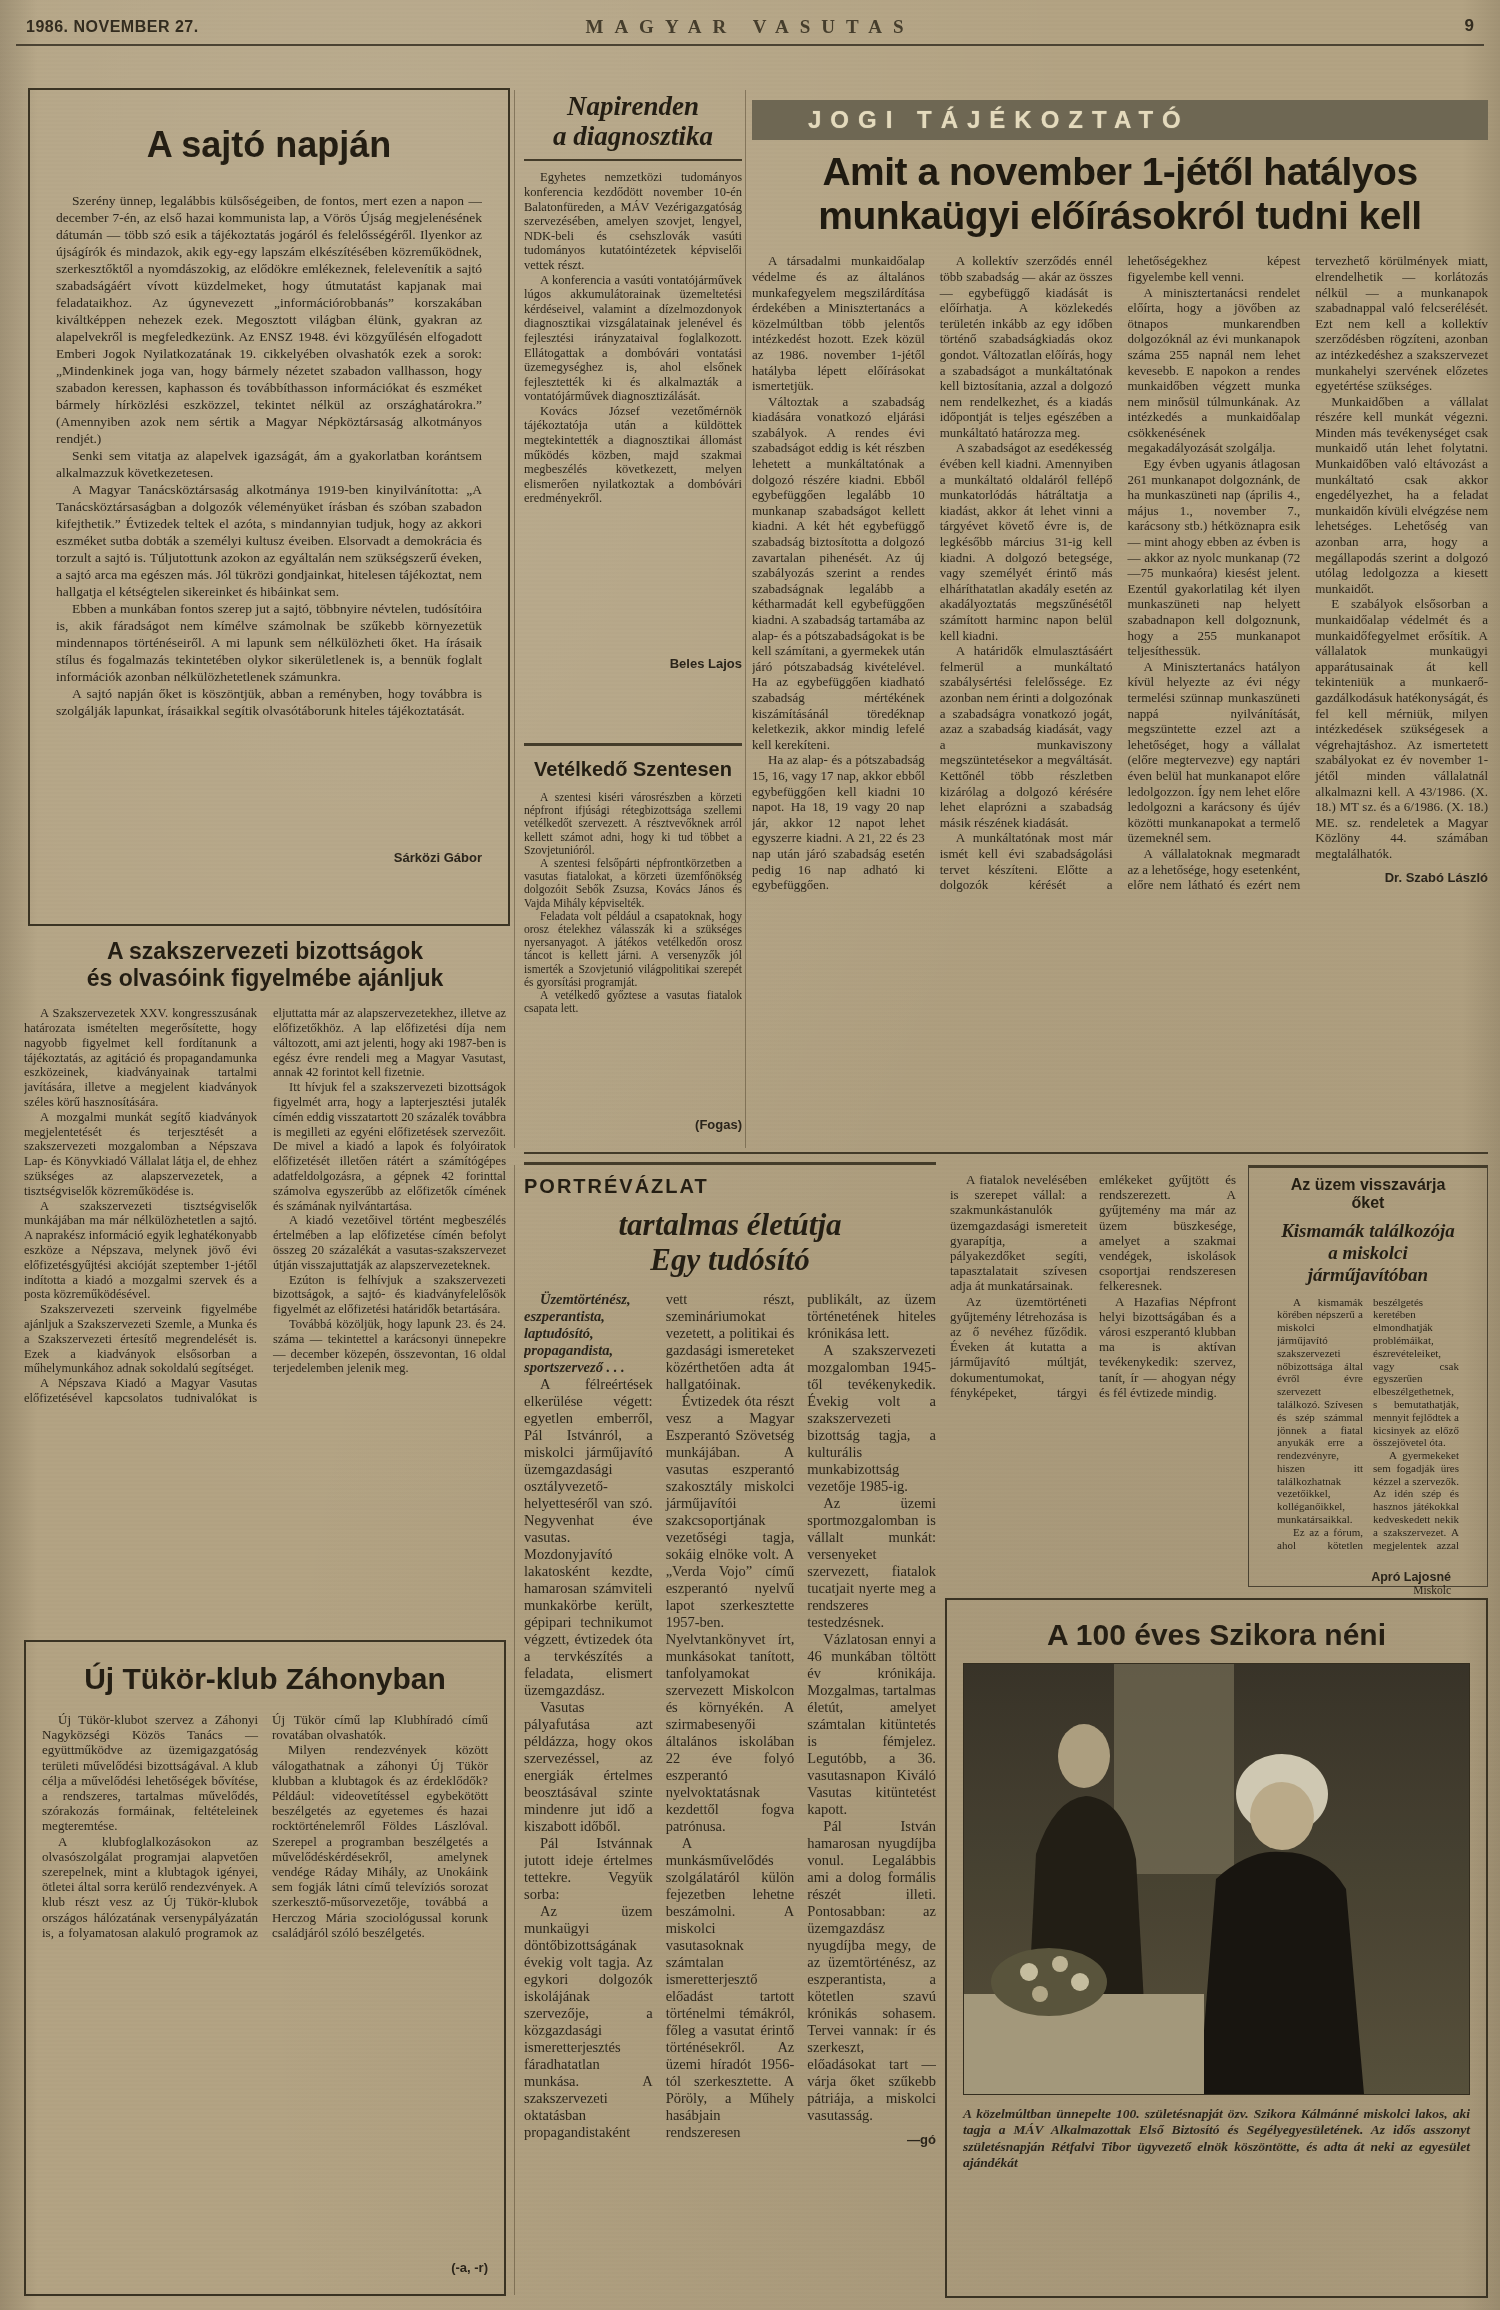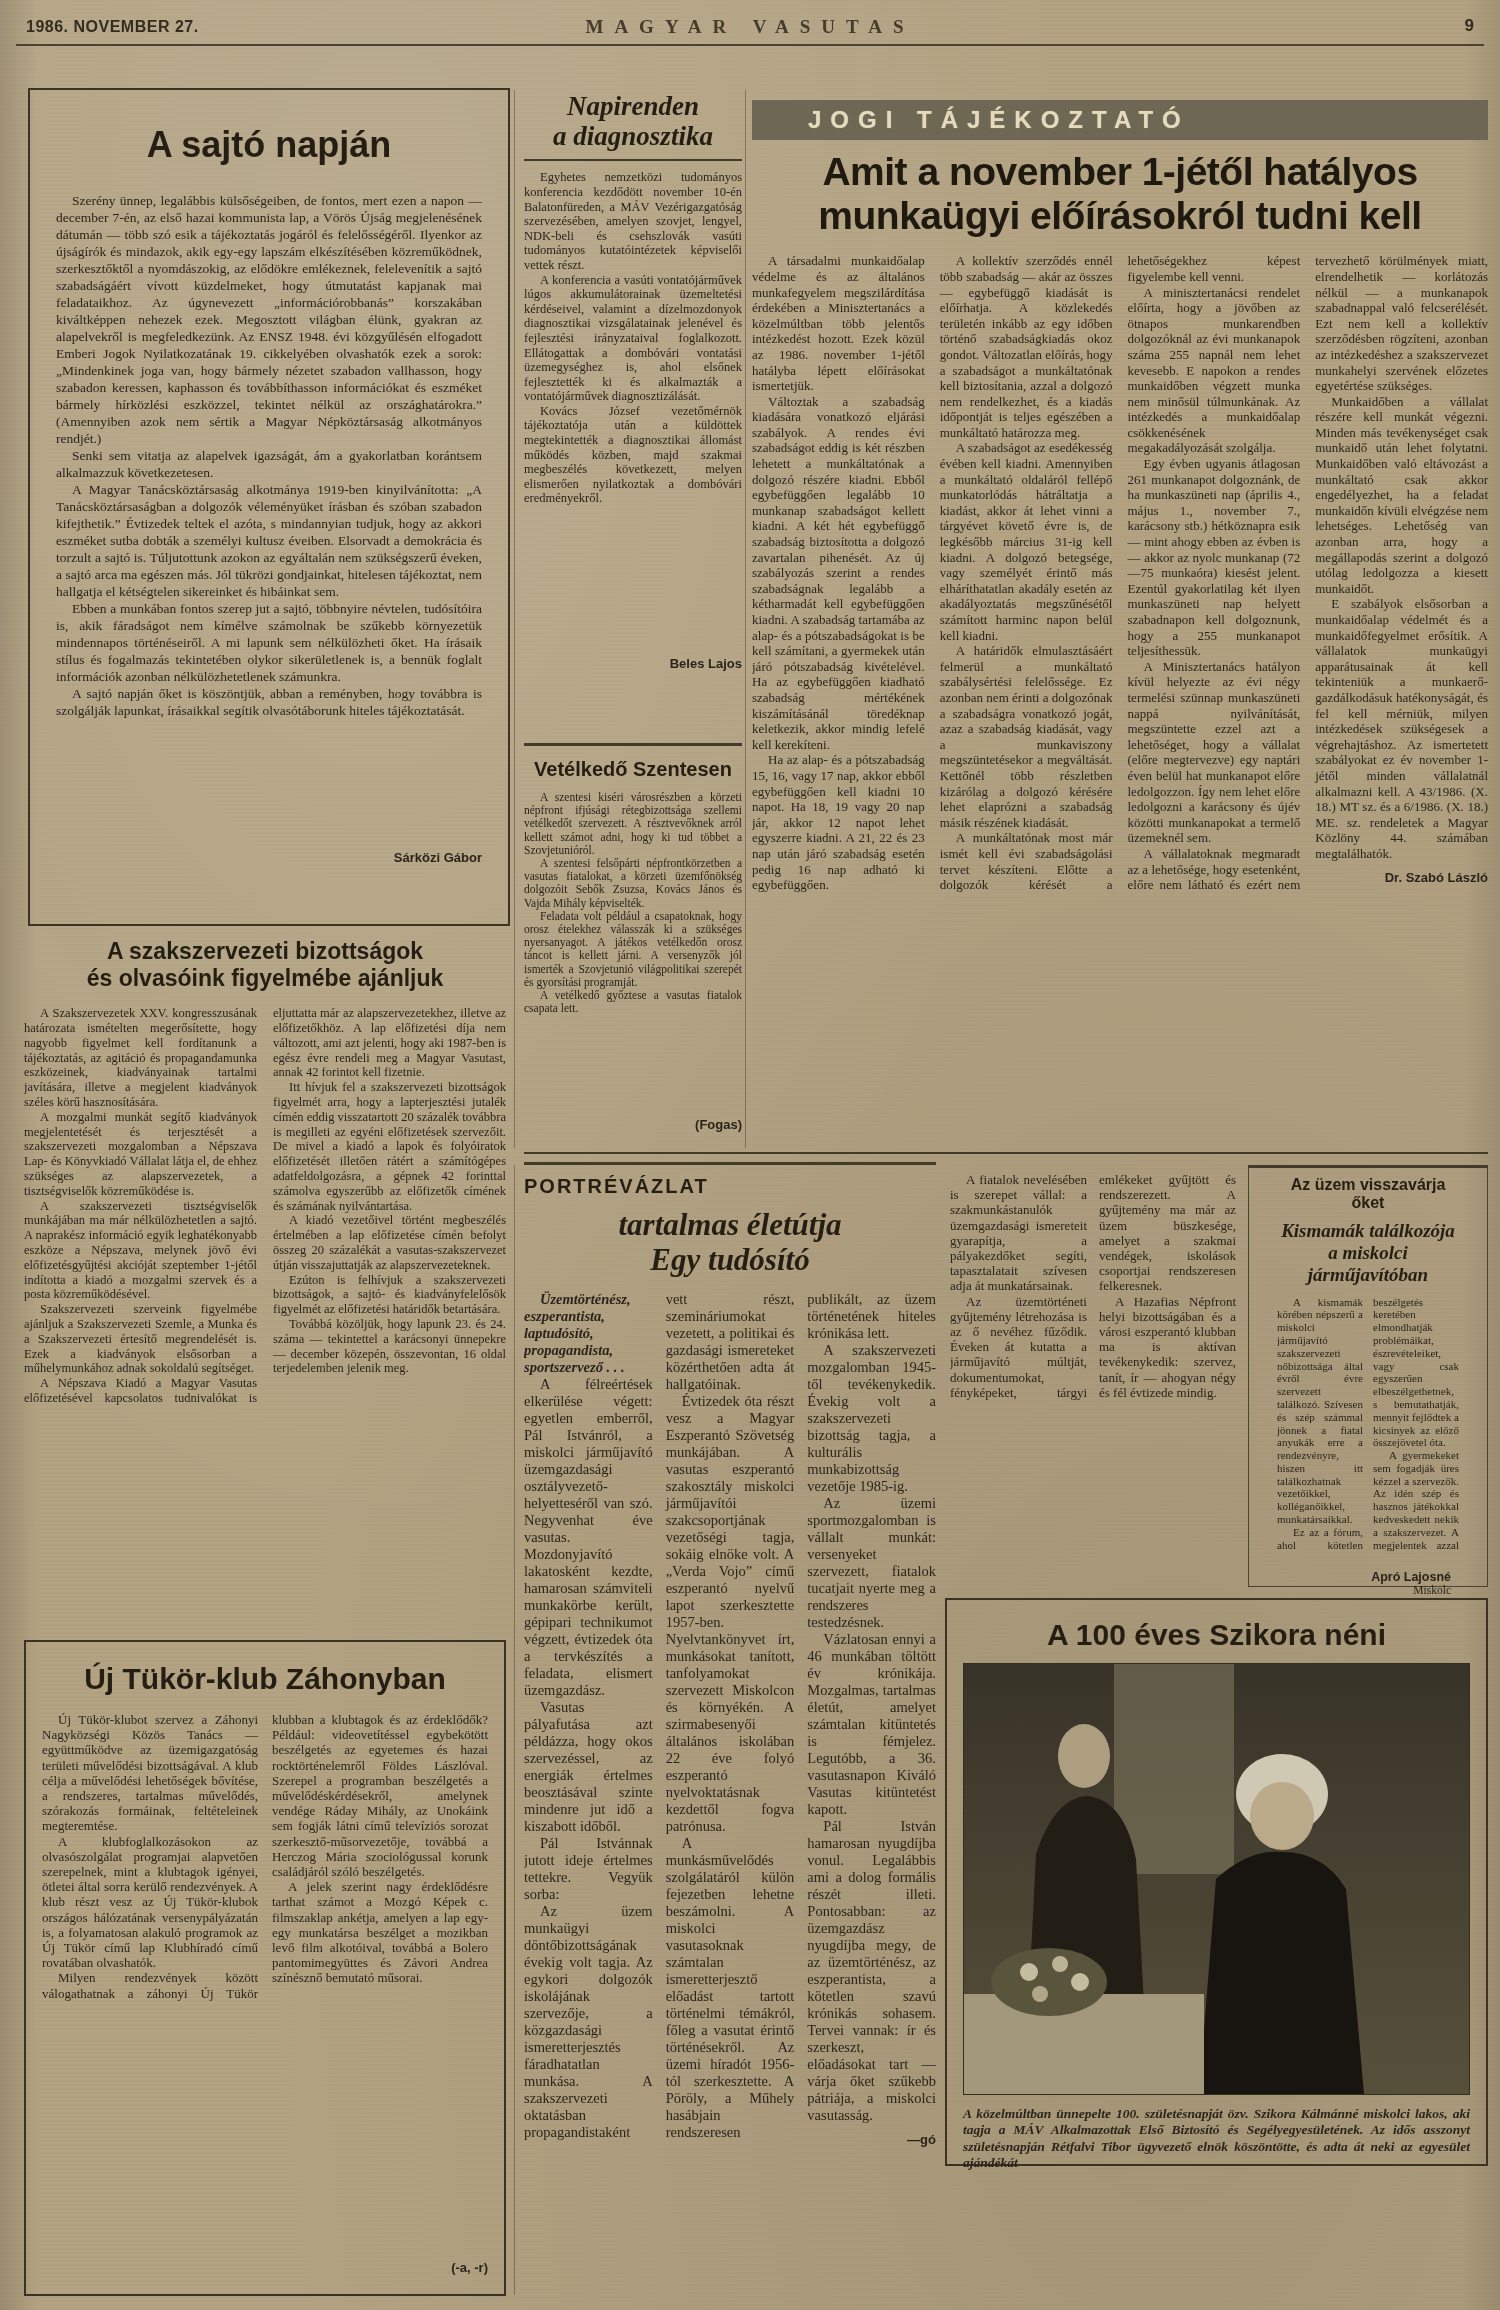--- a/index.html
+++ b/index.html
@@ -64,21 +64,21 @@
   .portre-cont-cols{column-count:2;column-gap:12px;height:392px;font-size:13px;line-height:15.2px;}
   
   .kismama-box{position:absolute;left:1248px;top:1165px;width:240px;height:422px;border:1px solid #4a4232;border-top:3px solid #433b29;box-sizing:border-box;padding:8px 28px;}
   .kismama-kicker{text-align:center;font:700 16px "Liberation Sans",sans-serif;color:#241e13;}
   .kismama-headline{text-align:center;font:700 19px/1.15 "Liberation Serif",serif;font-style:italic;margin:8px 0 10px;color:#241e13;}
   .kismama-cols{column-count:2;column-gap:10px;height:268px;font-size:11px;line-height:12.8px;}
   .kismama-byline{text-align:right;padding-right:8px;margin-top:6px;}
   .kismama-byline .name{font:700 12.5px "Liberation Sans",sans-serif;}
   .kismama-byline .place{font:400 11.5px "Liberation Serif",serif;}
   
-  .szikora-box{position:absolute;left:945px;top:1598px;width:543px;height:568px;border:2px solid #3a3323;box-sizing:border-box;padding:12px 16px;}
+  .szikora-box{position:absolute;left:945px;top:1598px;width:543px;height:700px;border:2px solid #3a3323;box-sizing:border-box;padding:12px 16px;}
   .szikora-title{text-align:center;font:700 30px "Liberation Sans",sans-serif;color:#241e13;margin:6px 0 12px;}
   .szikora-photo{display:block;margin:0 auto;width:505px;height:430px;background:#45402f;box-shadow:0 0 0 1px #332d1f;}
   .szikora-caption{margin-top:12px;font:700 13.5px/16.4px "Liberation Serif",serif;font-style:italic;text-align:justify;}
 </style>
 </head>
 <body>
 
 <div class="page">
 
   <div class="hdr-date">1986. NOVEMBER 27.</div>
@@ -120,21 +120,20 @@
         <p>Továbbá közöljük, hogy lapunk 23. és 24. száma — tekintettel a karácsonyi ünnepekre — december közepén, összevontan, 16 oldal terjedelemben jelenik meg.</p>
       </div>
   </div>
 
   <div class="tukor-box">
     <div class="tukor-title">Új Tükör-klub Záhonyban</div>
     <div class="tukor-cols jtext">
         <p>Új Tükör-klubot szervez a Záhonyi Nagyközségi Közös Tanács — együttműködve az üzemigazgatóság területi művelődési bizottságával. A klub célja a művelődési lehetőségek bővítése, a rendszeres, tartalmas művelődés, szórakozás formáinak, feltételeinek megteremtése.</p>
         <p>A klubfoglalkozásokon az olvasószolgálat programjai alapvetően szerepelnek, mint a klubtagok igényei, ötletei által sorra kerülő rendezvények. A klub részt vesz az Új Tükör-klubok országos hálózatának versenypályázatán is, a folyamatosan alakuló programok az Új Tükör című lap Klubhíradó című rovatában olvashatók.</p>
         <p>Milyen rendezvények között válogathatnak a záhonyi Új Tükör klubban a klubtagok és az érdeklődők? Például: videovetítéssel egybekötött beszélgetés az egyetemes és hazai rocktörténelemről Földes Lászlóval. Szerepel a programban beszélgetés a művelődéskérdésekről, amelynek vendége Ráday Mihály, az Unokáink sem fogják látni című televíziós sorozat szerkesztő-műsorvezetője, továbbá a Herczog Mária szociológussal korunk családjáról szóló beszélgetés.</p>
-        <p>A jelek szerint nagy érdeklődésre tarthat számot a Mozgó Képek c. filmszaklap ankétja, amelyen a lap egy-egy munkatársa beszélget a mozikban levő film alkotóival, továbbá a Bolero pantomimegyüttes és Závori Andrea színésznő bemutató műsorai.</p>
       </div>
     <div class="byline">(-a, -r)</div>
   </div>
 
   <div class="diag">
     <div class="diag-title">
       <div>Napirenden</div>
       <div>a diagnosztika</div>
     </div>
     <div class="title-rule"></div>

